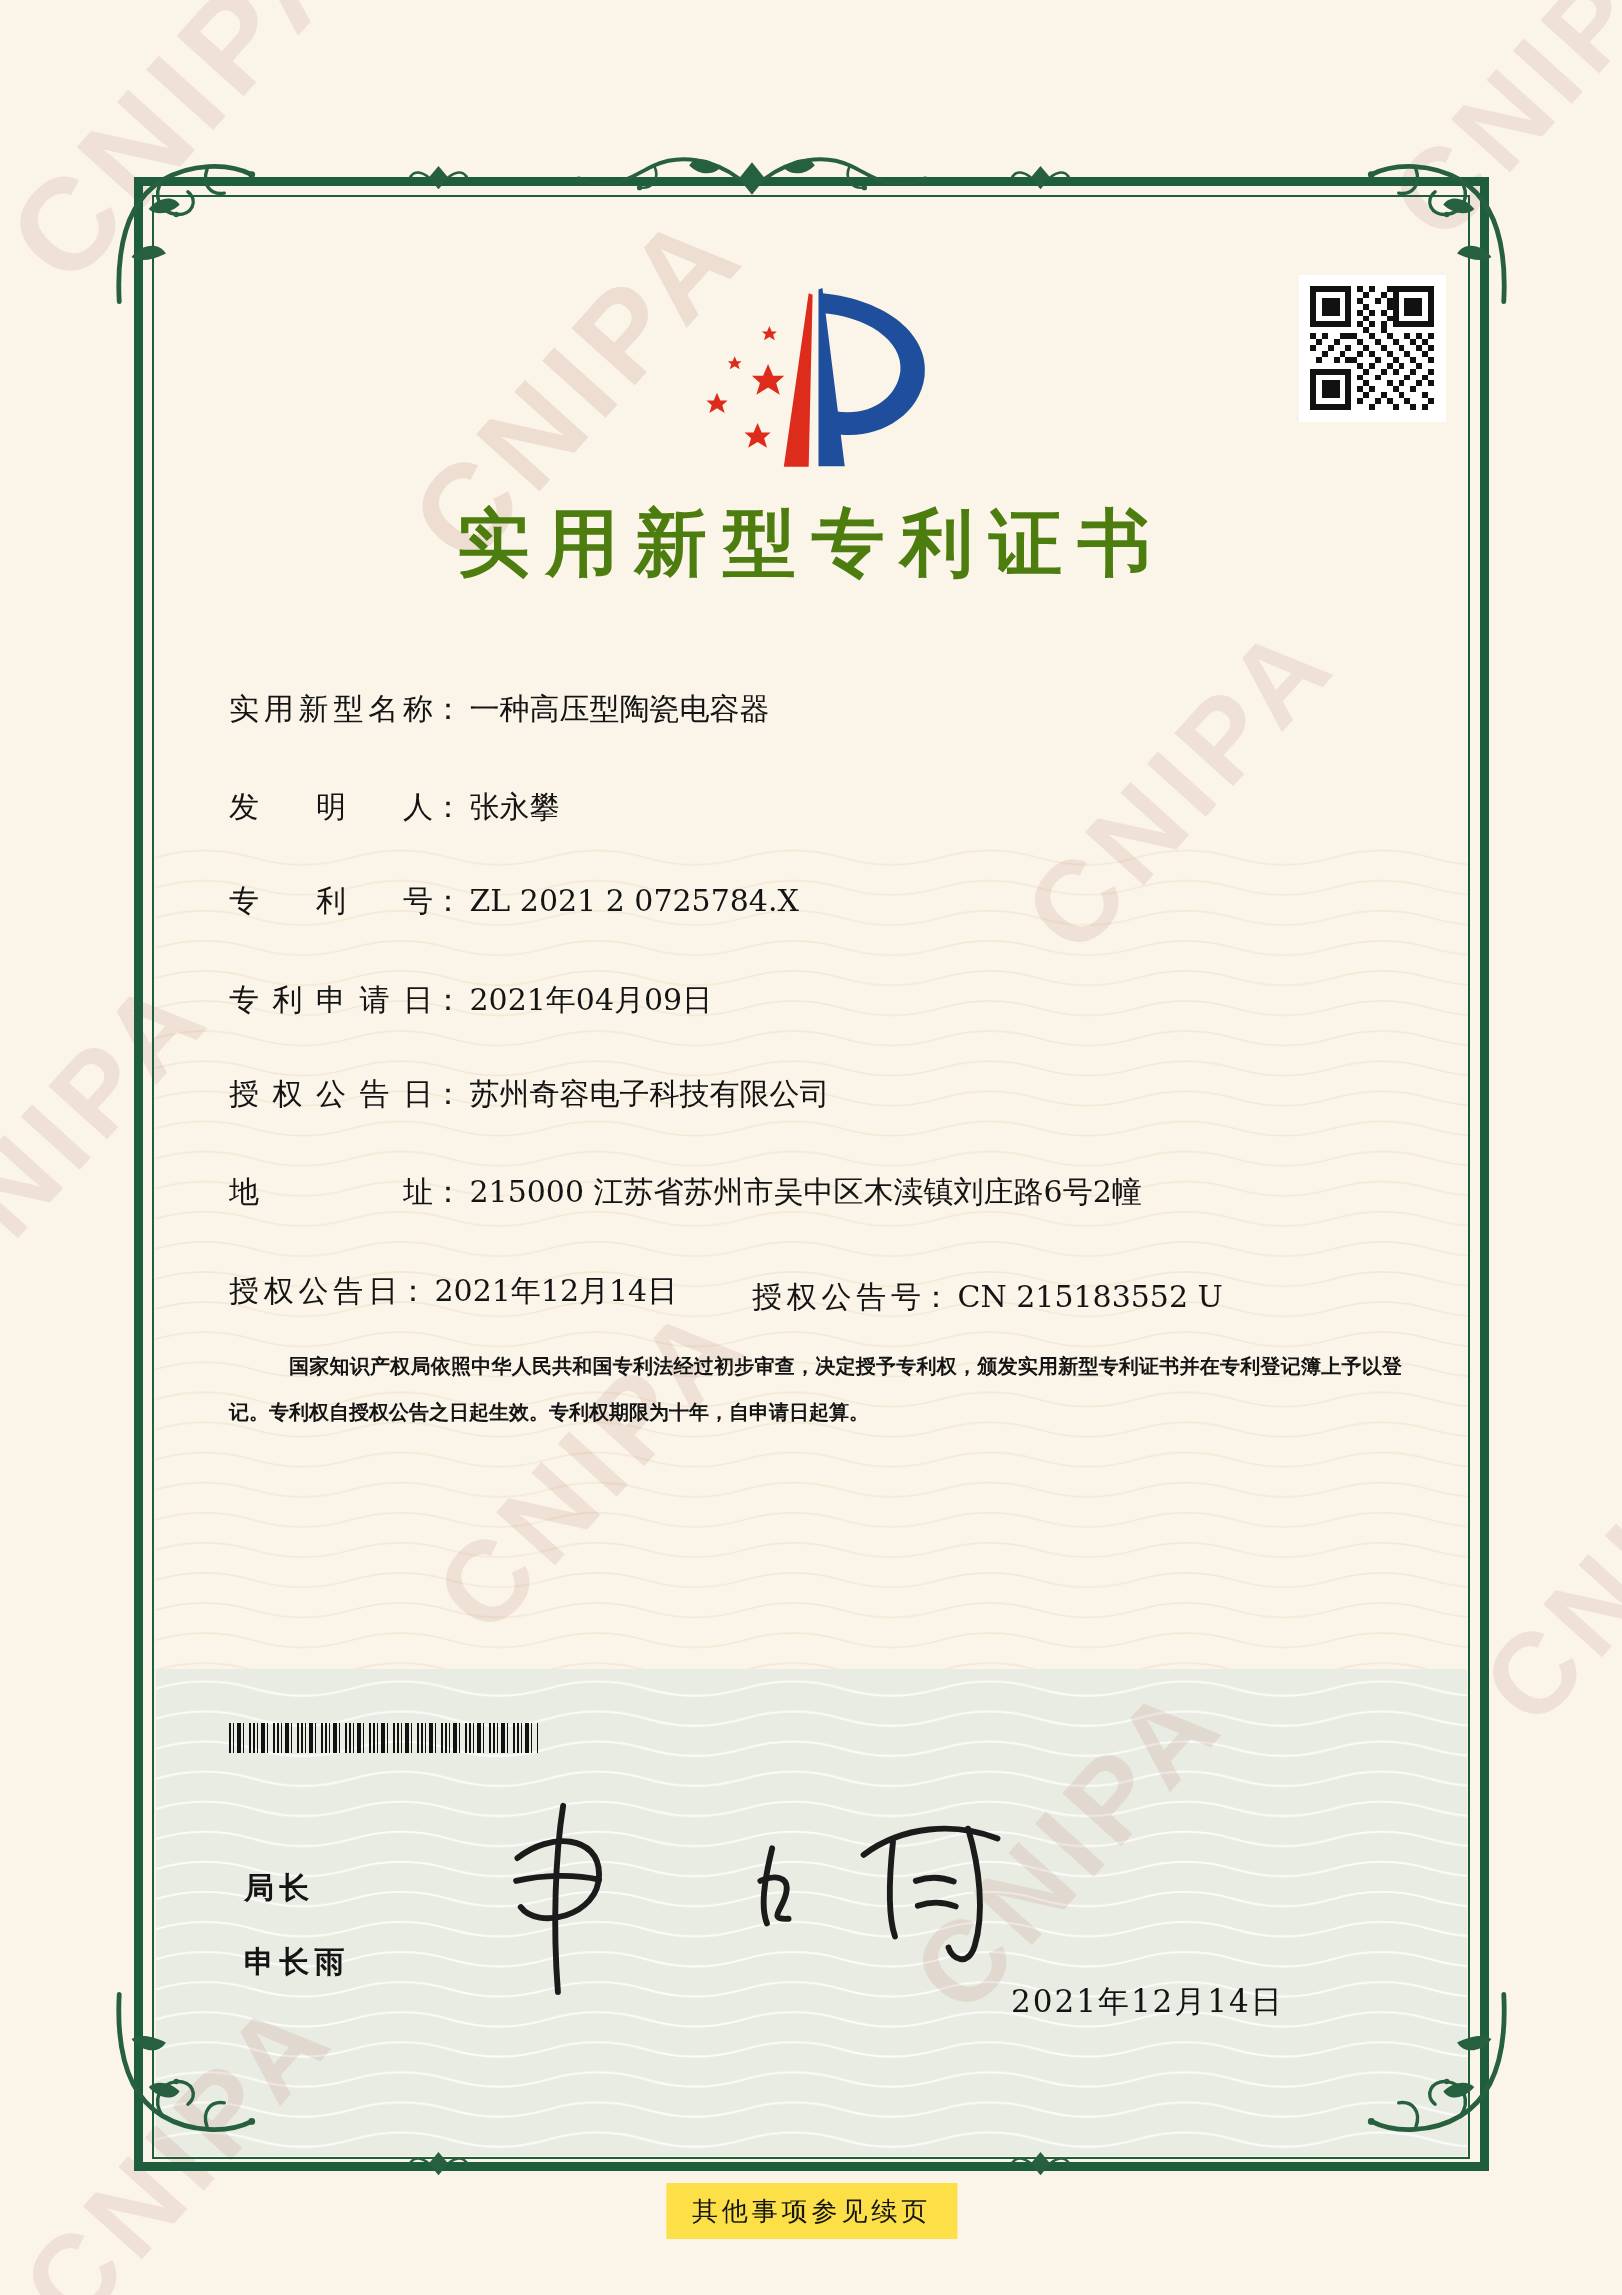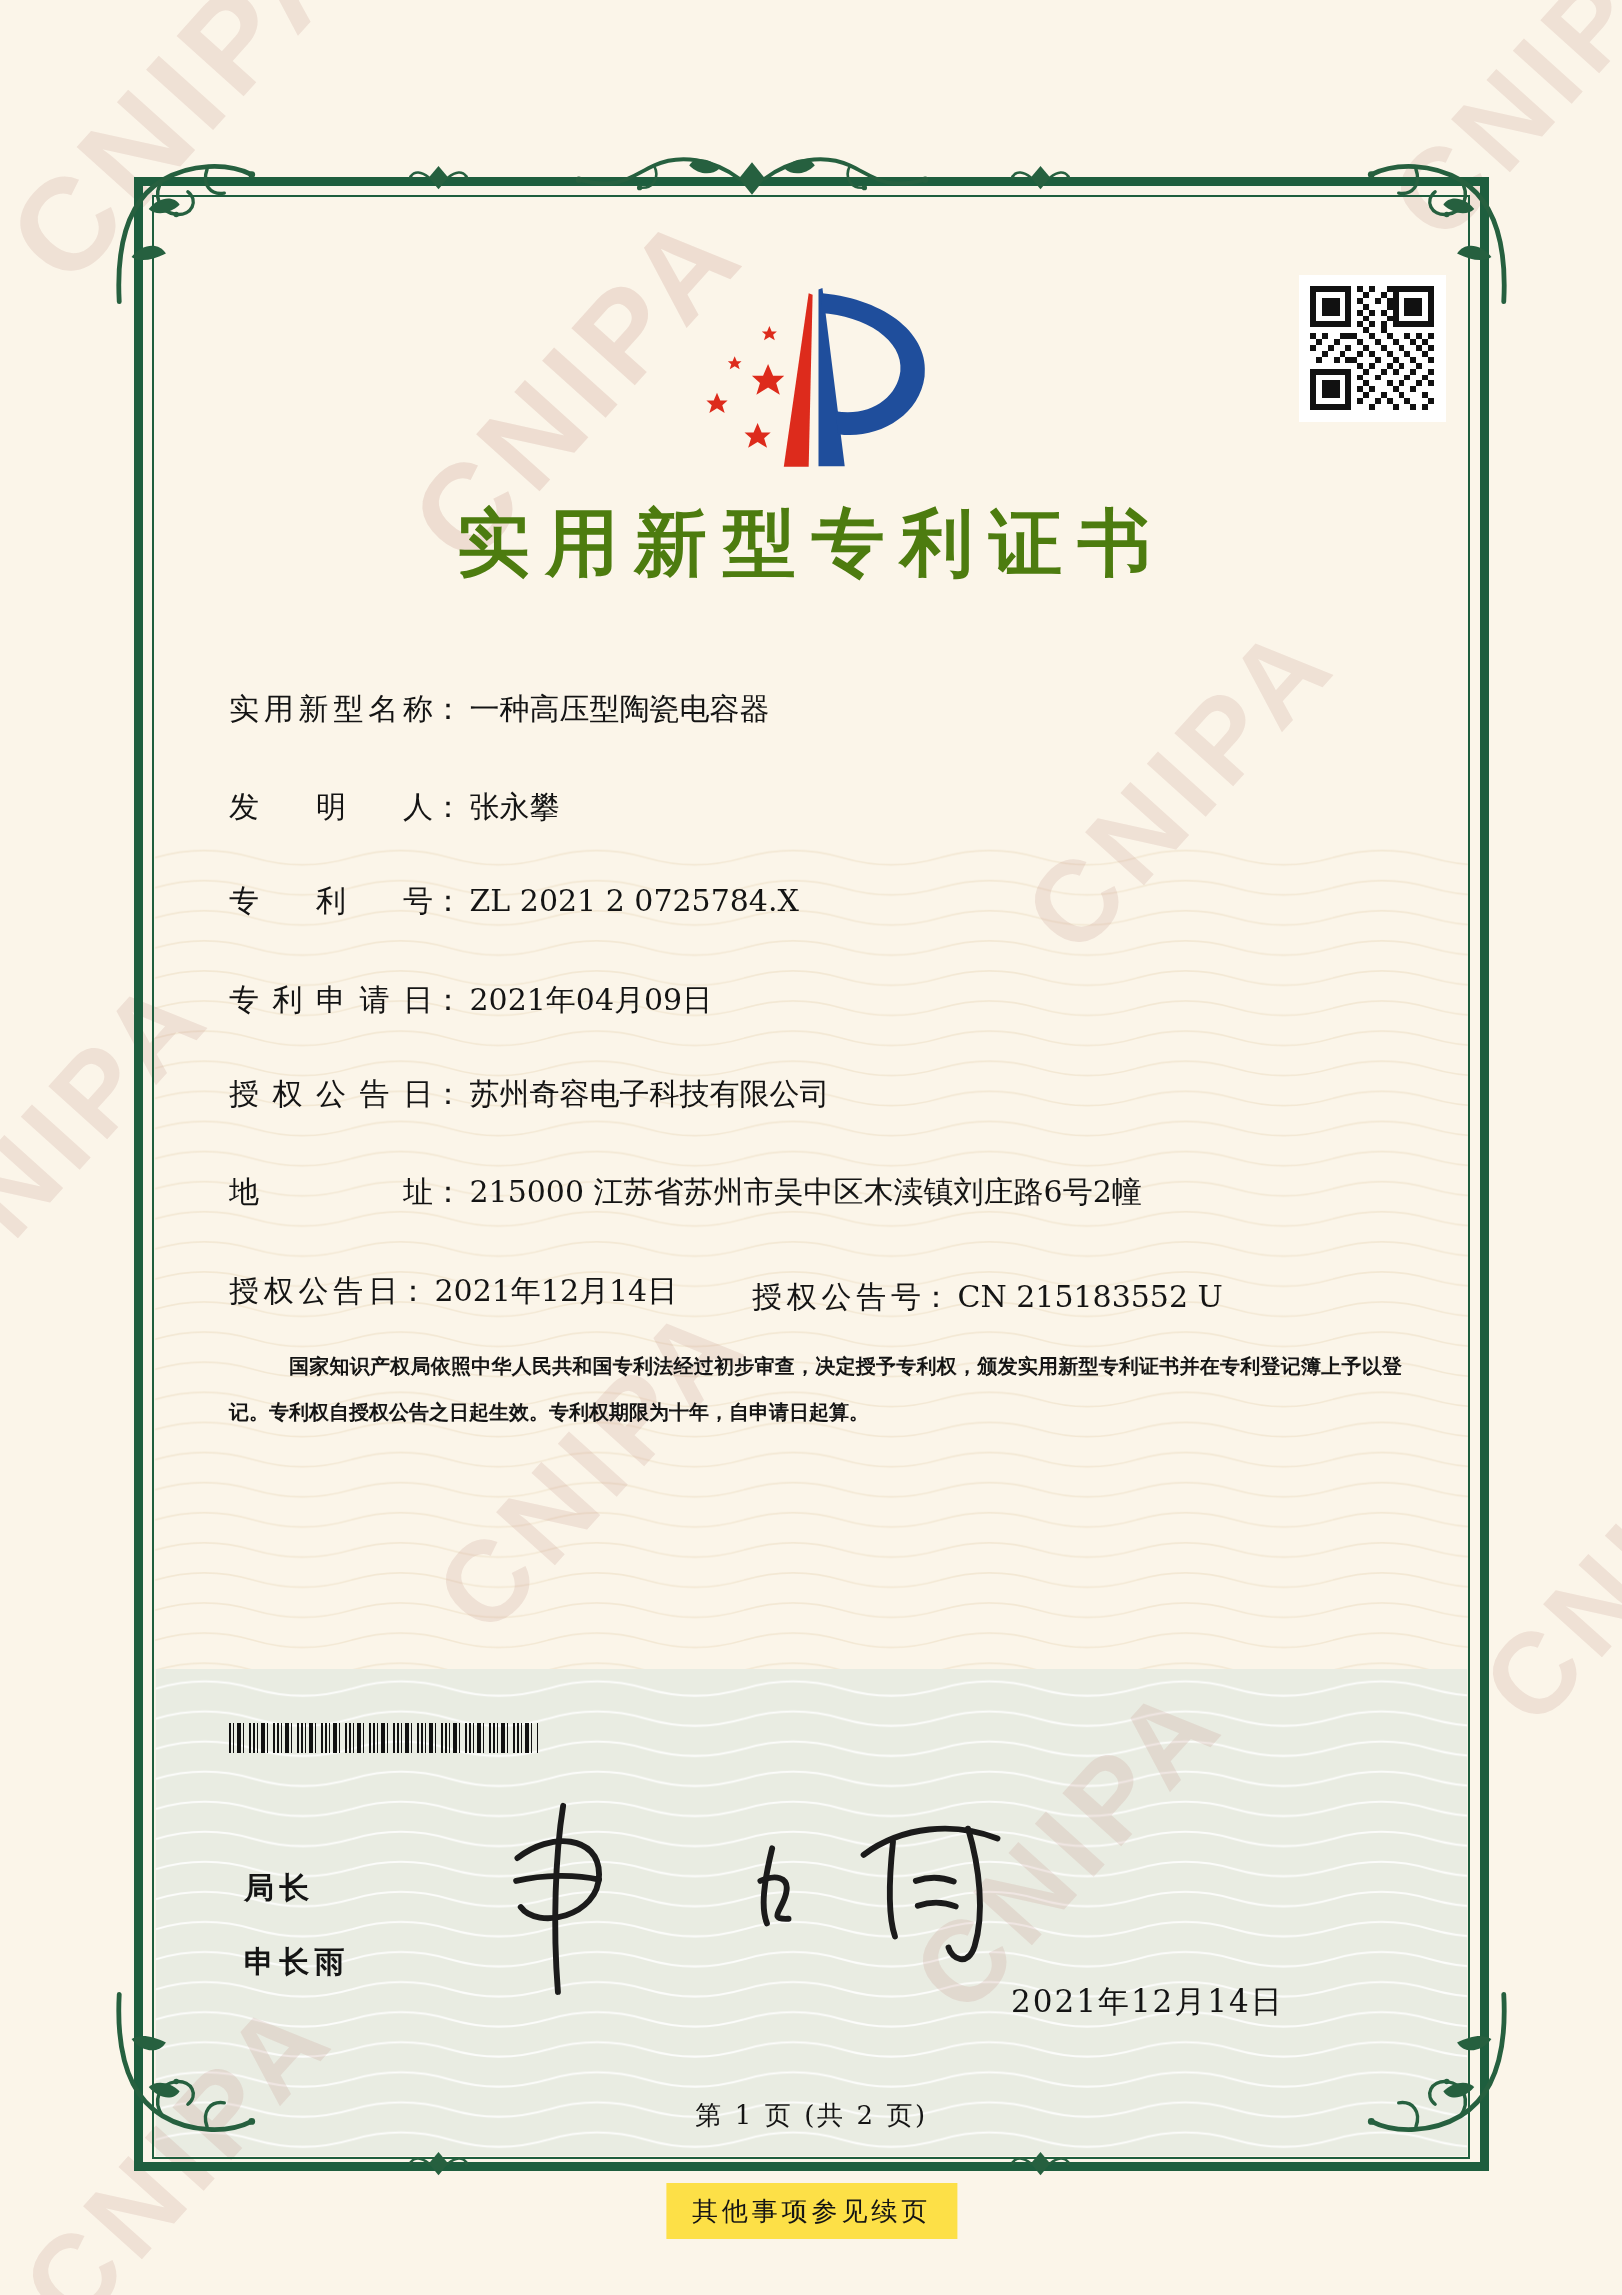--- a/index.html
+++ b/index.html
@@ -330,17 +330,16 @@
       <path d="M620,90 C680,45 760,40 825,65"></path>
       <path d="M665,70 C658,135 658,185 668,215"></path>
       <path d="M780,50 C798,110 805,180 790,230 C780,262 755,250 750,232"></path>
       <path d="M700,130 C718,124 740,124 758,131"></path>
       <path d="M703,168 C721,162 743,162 761,169"></path>
     </g>
   </svg>
 
   <div class="abs issue-date">2021年12月14日</div>
 
-  <div class="abs pageinfo">第 1 页 (共 2 页)</div>
   <div class="abs contnote">其他事项参见续页</div>
 
 </div>
 
 
 </body></html>

